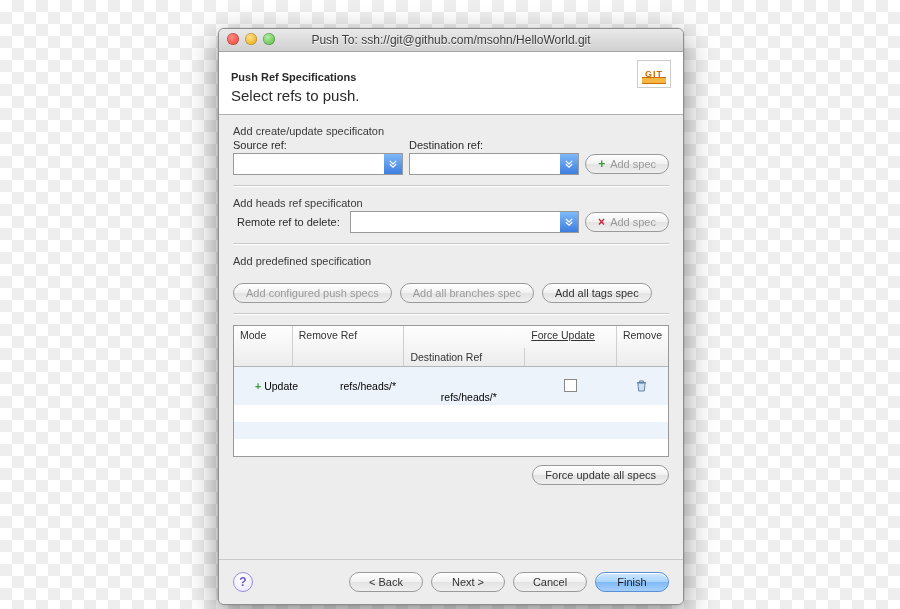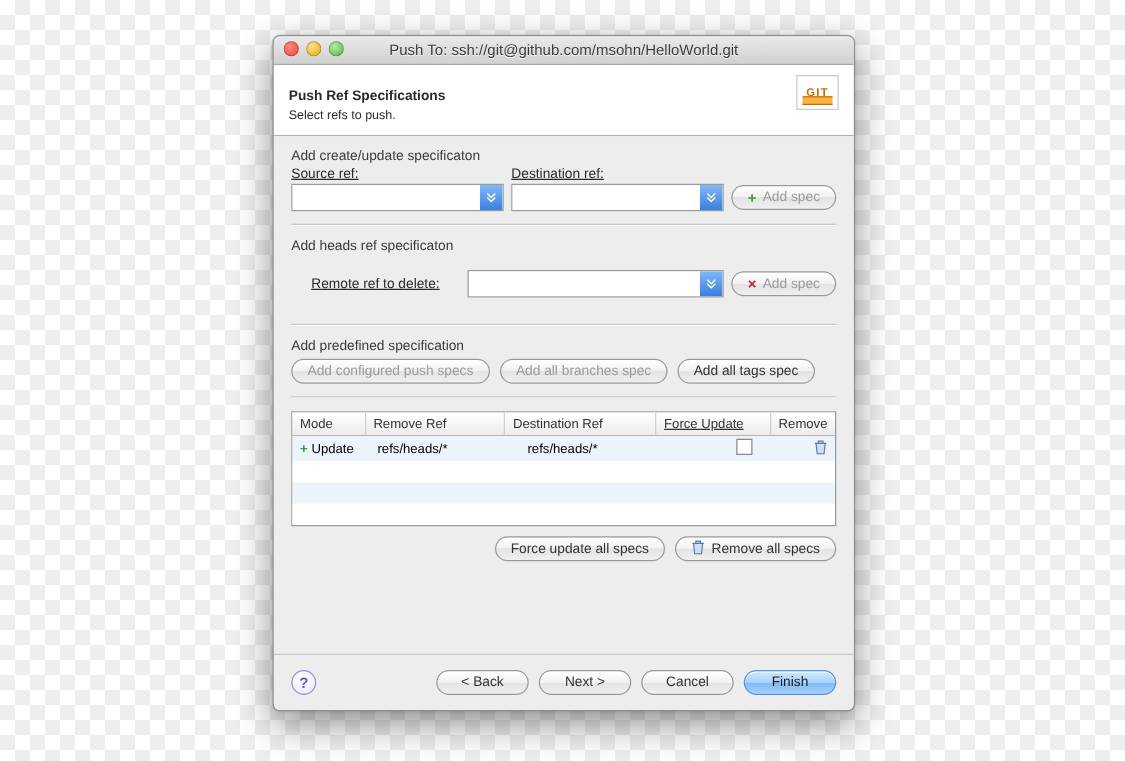--- a/index.html
+++ b/index.html
@@ -51,38 +51,38 @@
 }
 .header {
   background: #fff;
   border-bottom: 1px solid #b0b0b0;
   padding: 8px 12px 10px 12px;
   display:flex;
   justify-content: space-between;
   align-items:flex-start;
 }
 .header-left .title { font-weight: bold; font-size: 11px; color:#2a2a2a;margin-top:11px;}
-.header-left .sub { font-size: 10px; margin-top: 4px; color:#2a2a2a;}
+.header-left .sub { font-size: 15px; margin-top: 4px; color:#2a2a2a;}
 .git-logo {
   width: 32px; height: 26px; border:1px solid #ccc; background:#fff;
   display:flex; flex-direction:column; align-items:center; justify-content:center;
   font-size:9px; font-weight:bold; letter-spacing:1px; color:#c96d00; position:relative;
 }
 .git-logo::after{
   content:""; position:absolute; bottom:3px; left:4px; right:4px; height:5px;
   background:#f5b642; border-top:1px solid #c96d00; border-bottom:1px solid #c96d00;
 }
 .body {
   padding: 10px 14px 14px 14px;
   background: #ededed;
 }
 .section-label { color:#3a3a3a; font-size:11px; margin-bottom:2px;}
 .row { display:flex; align-items:center; gap:6px; }
 .field-block { flex:1; }
-.field-label { font-size:11px; color:#2a2a2a; margin-bottom:2px;text-decoration:underline;}
+.field-label { font-size:11px; color:#2a2a2a; margin-bottom:2px;}
 .combo {
   display:flex; height:20px; background:#fff; border:1px solid #9a9a9a;
   border-radius:0; overflow:hidden; box-shadow: inset 0 1px 0 rgba(0,0,0,0.03);
 }
 .combo input { flex:1; border:0; outline:0; font-size:11px; padding:0 4px; background:#fff;}
 .combo-btn {
   width:18px; background:linear-gradient(to bottom,#7db9f8,#3d7ee0);
   display:flex; align-items:center; justify-content:center;
 }
 .combo-btn svg{width:8px;height:8px;}
@@ -104,23 +104,23 @@
 .sep{ height:1px; background:#c8c8c8; border-bottom:1px solid #fff; margin:10px 0;}
 .table{
   background:#fff; border:1px solid #9a9a9a; margin-top:2px;
 }
 .thead{
   display:flex; background:linear-gradient(#fff,#ececec);
   border-bottom:1px solid #b5b5b5; font-size:10.5px;
 }
 .th{padding:3px 6px; border-right:1px solid #cfcfcf; color:#333;}
 .th:last-child{border-right:0;}
-.c1{width:50px;} .c2{width:108px;} .c3{width:118px;} .c4{width:86px;text-decoration:underline;} .c5{flex:1;}
+.c1{width:50px;} .c2{width:108px;} .c3{width:118px;margin-top:22px;} .c4{width:86px;text-decoration:underline;} .c5{flex:1;}
 .trow{display:flex; font-size:10.5px; min-height:17px; align-items:center;}
-.trow .td{padding:2px 6px;}
+.trow .td{padding:2px 21px;}
 .trow:nth-child(odd){background:#ecf3fb;}
 .trow:nth-child(even){background:#fff;}
 .mode-icon{color:#3a9a3a; font-weight:bold; margin-right:3px;}
 .checkbox{width:11px;height:11px;border:1px solid #888;background:#fff;display:inline-block;}
 .table-actions{display:flex;justify-content:flex-end; gap:8px; margin-top:8px;}
 .footer{
   border-top:1px solid #c8c8c8;
   padding:12px 14px; display:flex; align-items:center; justify-content:space-between;
   background:#ededed;
 }
@@ -189,39 +189,39 @@
           <span class="add-icon">+</span>
           <span>Add spec</span>
         </button>
       </div>
     </div>
 
     <div class="sep"></div>
 
     <div class="section-label">Add heads ref specificaton</div>
     <div class="row">
-      <div class="field-label" style="margin:16px; white-space:nowrap;">Remote ref to delete:</div>
+      <div class="field-label" style="margin:4px; white-space:nowrap;">Remote ref to delete:</div>
       <div class="combo" style="flex:1;">
         <input value="" style="">
         <div class="combo-btn">
           <svg viewBox="0 0 10 10">
               <path d="M1 1 L5 5 L9 1 M1 5 L5 9 L9 5" stroke="#fff" stroke-width="1.5" fill="none"></path>
             </svg>
         </div>
       </div>
       <button class="aqua-btn disabled">
         <span class="del-icon">×</span>
         <span>Add spec</span>
       </button>
     </div>
 
     <div class="sep"></div>
 
     <div class="section-label">Add predefined specification</div>
-    <div class="row" style="gap:8px; margin-top:4px;">
+    <div class="row" style="gap:8px; margin-top:16px;">
       <button class="aqua-btn disabled">Add configured push specs</button>
       <button class="aqua-btn disabled">Add all branches spec</button>
       <button class="aqua-btn">Add all tags spec</button>
     </div>
 
     <div class="sep"></div>
 
     <div class="table">
       <div class="thead">
         <div class="th c1">Mode</div>
@@ -253,28 +253,20 @@
         <div class="trow">
             <div class="td">&nbsp;</div>
           </div>
       </div>
     </div>
 
     <div class="table-actions">
       <button class="aqua-btn">
         <span>Force update all specs</span>
       </button>
-      <button class="aqua-btn">
-        <span class="trash-icon">
-          <svg viewBox="0 0 12 14">
-              <path d="M2 4h8l-1 9H3z M4 2h4v2H4z M1 4h10" stroke="#5a7aa0" stroke-width="1" fill="#cfe0f2"></path>
-            </svg>
-        </span>
-        <span>Remove all specs</span>
-      </button>
     </div>
 
     <div style="height:60px;"></div>
   </div>
 
   <div class="footer">
     <div class="help">?</div>
     <div class="footer-btns">
       <button class="aqua-btn wide-btn">&lt; Back</button>
       <button class="aqua-btn wide-btn">Next &gt;</button>

